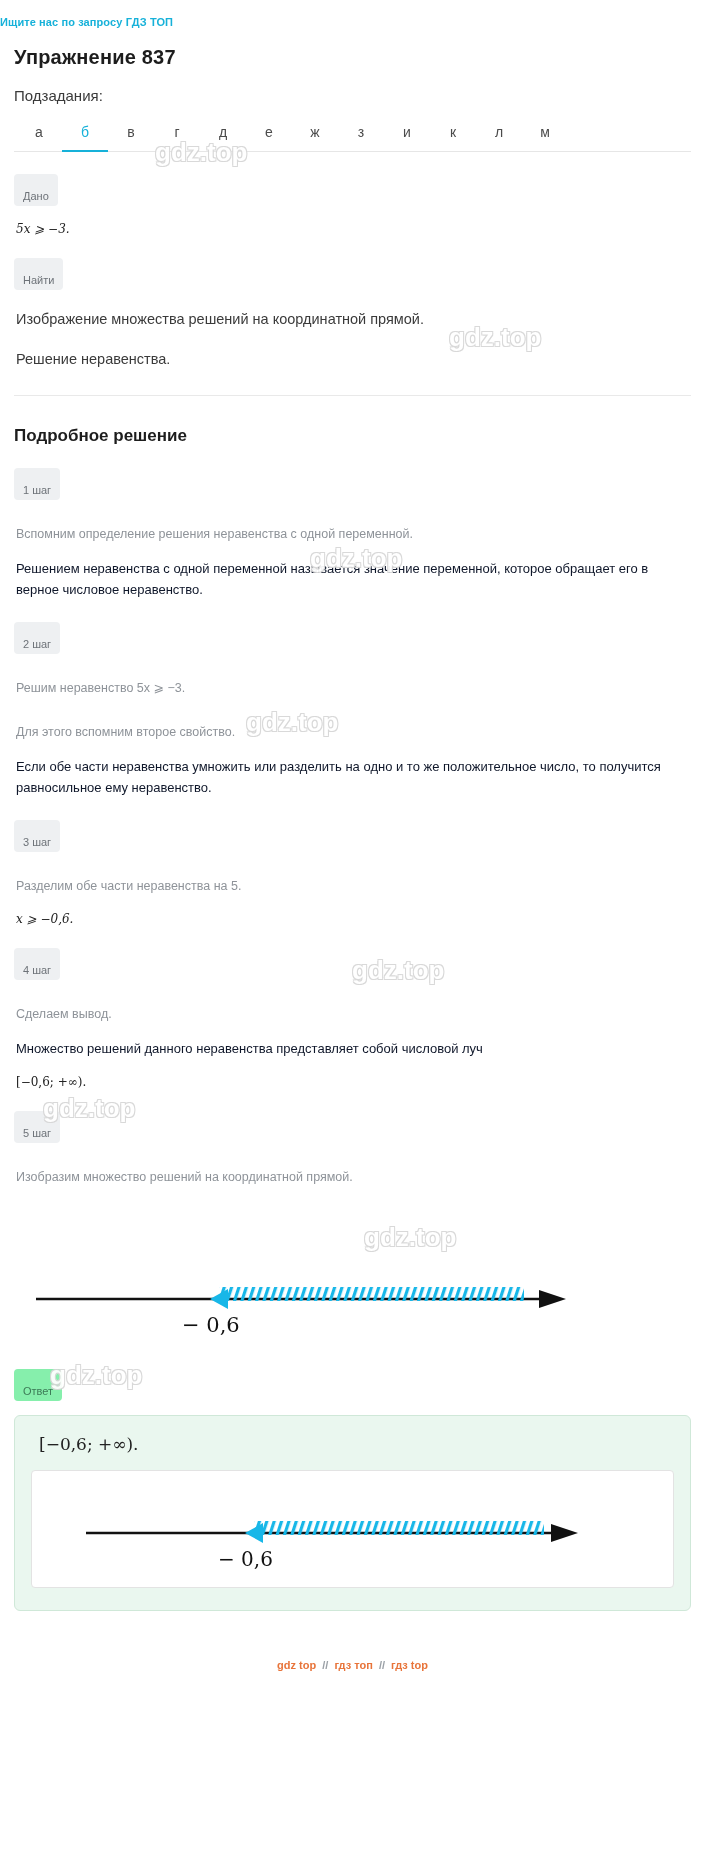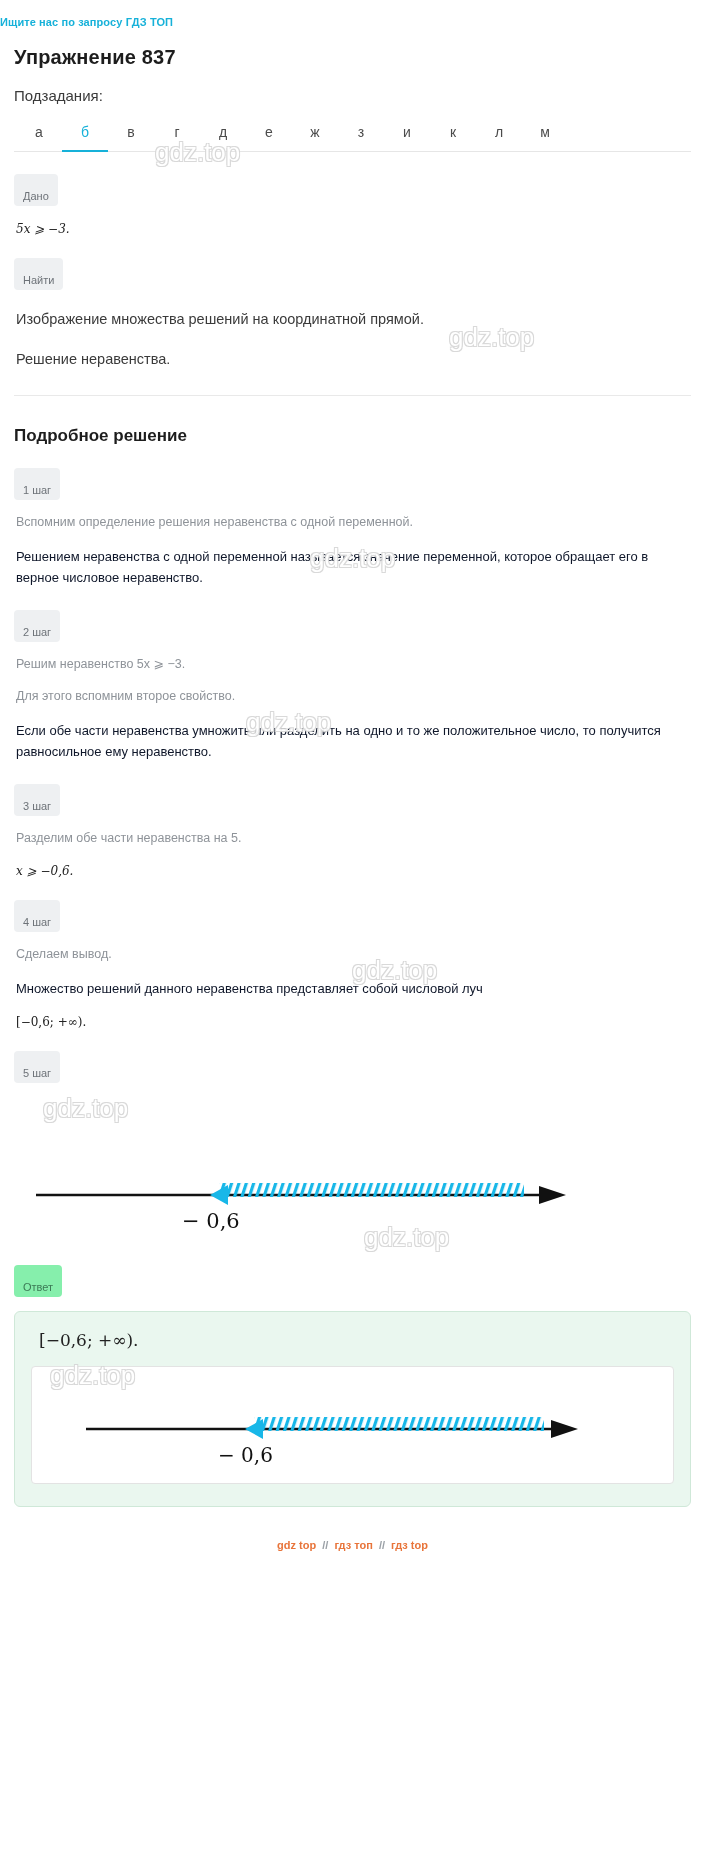--- a/index.html
+++ b/index.html
@@ -94,39 +94,39 @@
   }
   .section-title {
     font-size: 17px;
     font-weight: bold;
     color: #1d1d1d;
     margin: 30px 0 0 0;
   }
   .muted {
     font-size: 12.5px;
     color: #8e9399;
-    margin: 12px 0 0 2px;
+    margin: 24px 0 0 2px;
     line-height: 1.6;
   }
   .body-text {
     font-size: 13px;
     color: #0f172a;
     margin: 14px 0 0 2px;
     line-height: 1.62;
   }
   hr.sep {
     border: none;
     border-top: 1px solid #e9e9e9;
     margin: 24px 0 0 0;
   }
   
   .wm {
     position: absolute;
     font-family: "Liberation Sans", sans-serif;
-    font-weight: normal;
+    font-weight: bold;
     color: #ffffff;
     text-shadow:
       -1px -1px 0 #d7d7d7, 1px -1px 0 #d7d7d7,
       -1px 1px 0 #d7d7d7, 1px 1px 0 #d7d7d7;
     opacity: 0.95;
     pointer-events: none;
     white-space: nowrap;
   }
   .numberline-wrap {
     position: relative;
@@ -151,21 +151,21 @@
   .answer-inner {
     margin-top: 16px;
     background: #ffffff;
     border: 1px solid #e3e3e3;
     border-radius: 4px;
     height: 118px;
     position: relative;
     overflow: hidden;
   }
   .footer {
-    margin-top: 32px;
+    margin-top: 48px;
     text-align: center;
     font-size: 11px;
     font-weight: bold;
     color: #e8743a;
   }
   .footer .sl { color: #9aa0a6; margin: 0 3px; font-weight: bold; }
   .footer a { color: #e8743a; text-decoration: none; }
 </style>
 </head>
 <body>
@@ -223,20 +223,21 @@
     <div class="math">x ⩾ −0,6.</div>
 
     
     <div class="chip">4 шаг</div>
     <div class="muted">Сделаем вывод.</div>
     <div class="body-text">Множество решений данного неравенства представляет собой числовой луч</div>
     <div class="math" style="font-style:normal">[−0,6; +∞).</div>
 
     
     <div class="chip">5 шаг</div>
+    <div class="muted">Изобразим множество решений на координатной прямой.</div>
 
     
     <div class="numberline-wrap">
       <svg class="nl-svg" width="660" height="120" viewBox="0 0 660 120">
         <defs>
           <pattern id="hatch1" width="7" height="18" patternUnits="userSpaceOnUse" patternTransform="rotate(18)">
             <rect x="0" y="0" width="3.2" height="18" fill="#18b7e8"></rect>
           </pattern>
         </defs>
         <line x1="22" y1="72" x2="525" y2="72" stroke="#111" stroke-width="2.4"></line>

